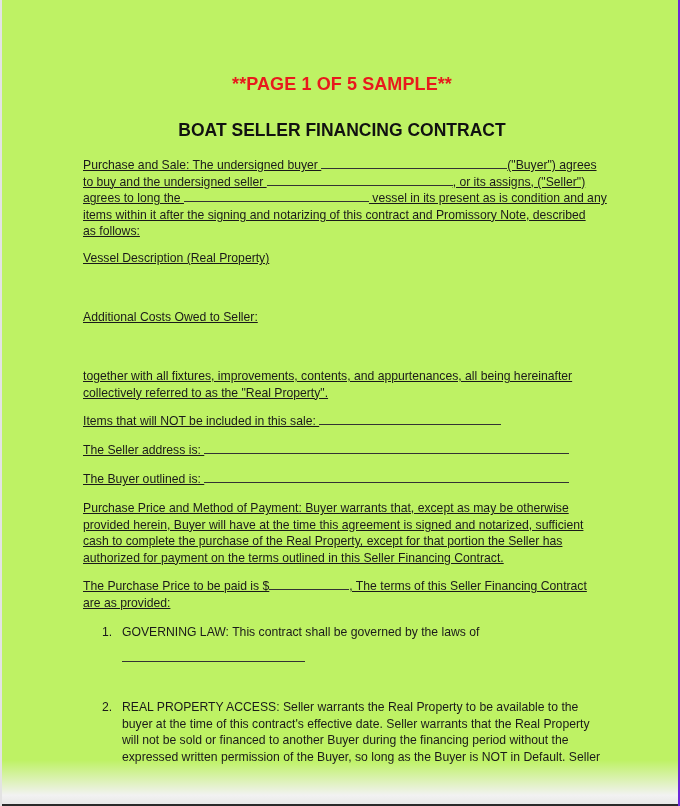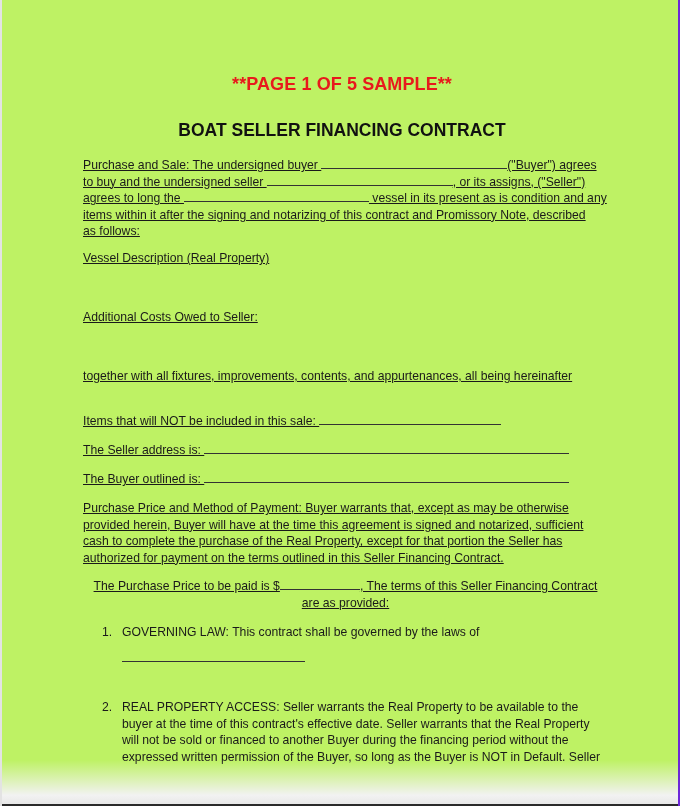--- a/index.html
+++ b/index.html
@@ -110,20 +110,21 @@
     <div>items within it after the signing and notarizing of this contract and Promissory Note, described</div>
     <div>as follows:</div>
   </div>
 
   <div class="para" style="top:250px;">Vessel Description (Real Property)</div>
 
   <div class="para" style="top:309px;">Additional Costs Owed to Seller:</div>
 
   <div class="para" style="top:368px;">
     <div>together with all fixtures, improvements, contents, and appurtenances, all being hereinafter</div>
+    <div>collectively referred to as the "Real Property".</div>
   </div>
 
   <div class="para" style="top:413px;">
     <span>Items that will NOT be included in this sale: </span><span class="blank" style="width:182px;"></span>
   </div>
 
   <div class="para" style="top:442px;">
     <span>The Seller address is: </span><span class="blank" style="width:365px;"></span>
   </div>
 
@@ -131,21 +132,21 @@
     <span>The Buyer outlined is: </span><span class="blank" style="width:365px;"></span>
   </div>
 
   <div class="para" style="top:500px;">
     <div>Purchase Price and Method of Payment: Buyer warrants that, except as may be otherwise</div>
     <div>provided herein, Buyer will have at the time this agreement is signed and notarized, sufficient</div>
     <div>cash to complete the purchase of the Real Property, except for that portion the Seller has</div>
     <div>authorized for payment on the terms outlined in this Seller Financing Contract.</div>
   </div>
 
-  <div class="para" style="top:578px;text-align:center;">
+  <div class="para" style="top:578px;">
     <div><span>The Purchase Price to be paid is $</span><span class="blank" style="width:80px;"></span><span>, The terms of this Seller Financing Contract</span></div>
     <div>are as provided:</div>
   </div>
 
   <div class="list-item" style="top:624px;">
     <span class="list-num">1.</span>
     <div class="list-body">
       <div>GOVERNING LAW: This contract shall be governed by the laws of</div>
       <div style="height:22px;"><span class="blank" style="width:183px;height:20px;"></span></div>
     </div>

